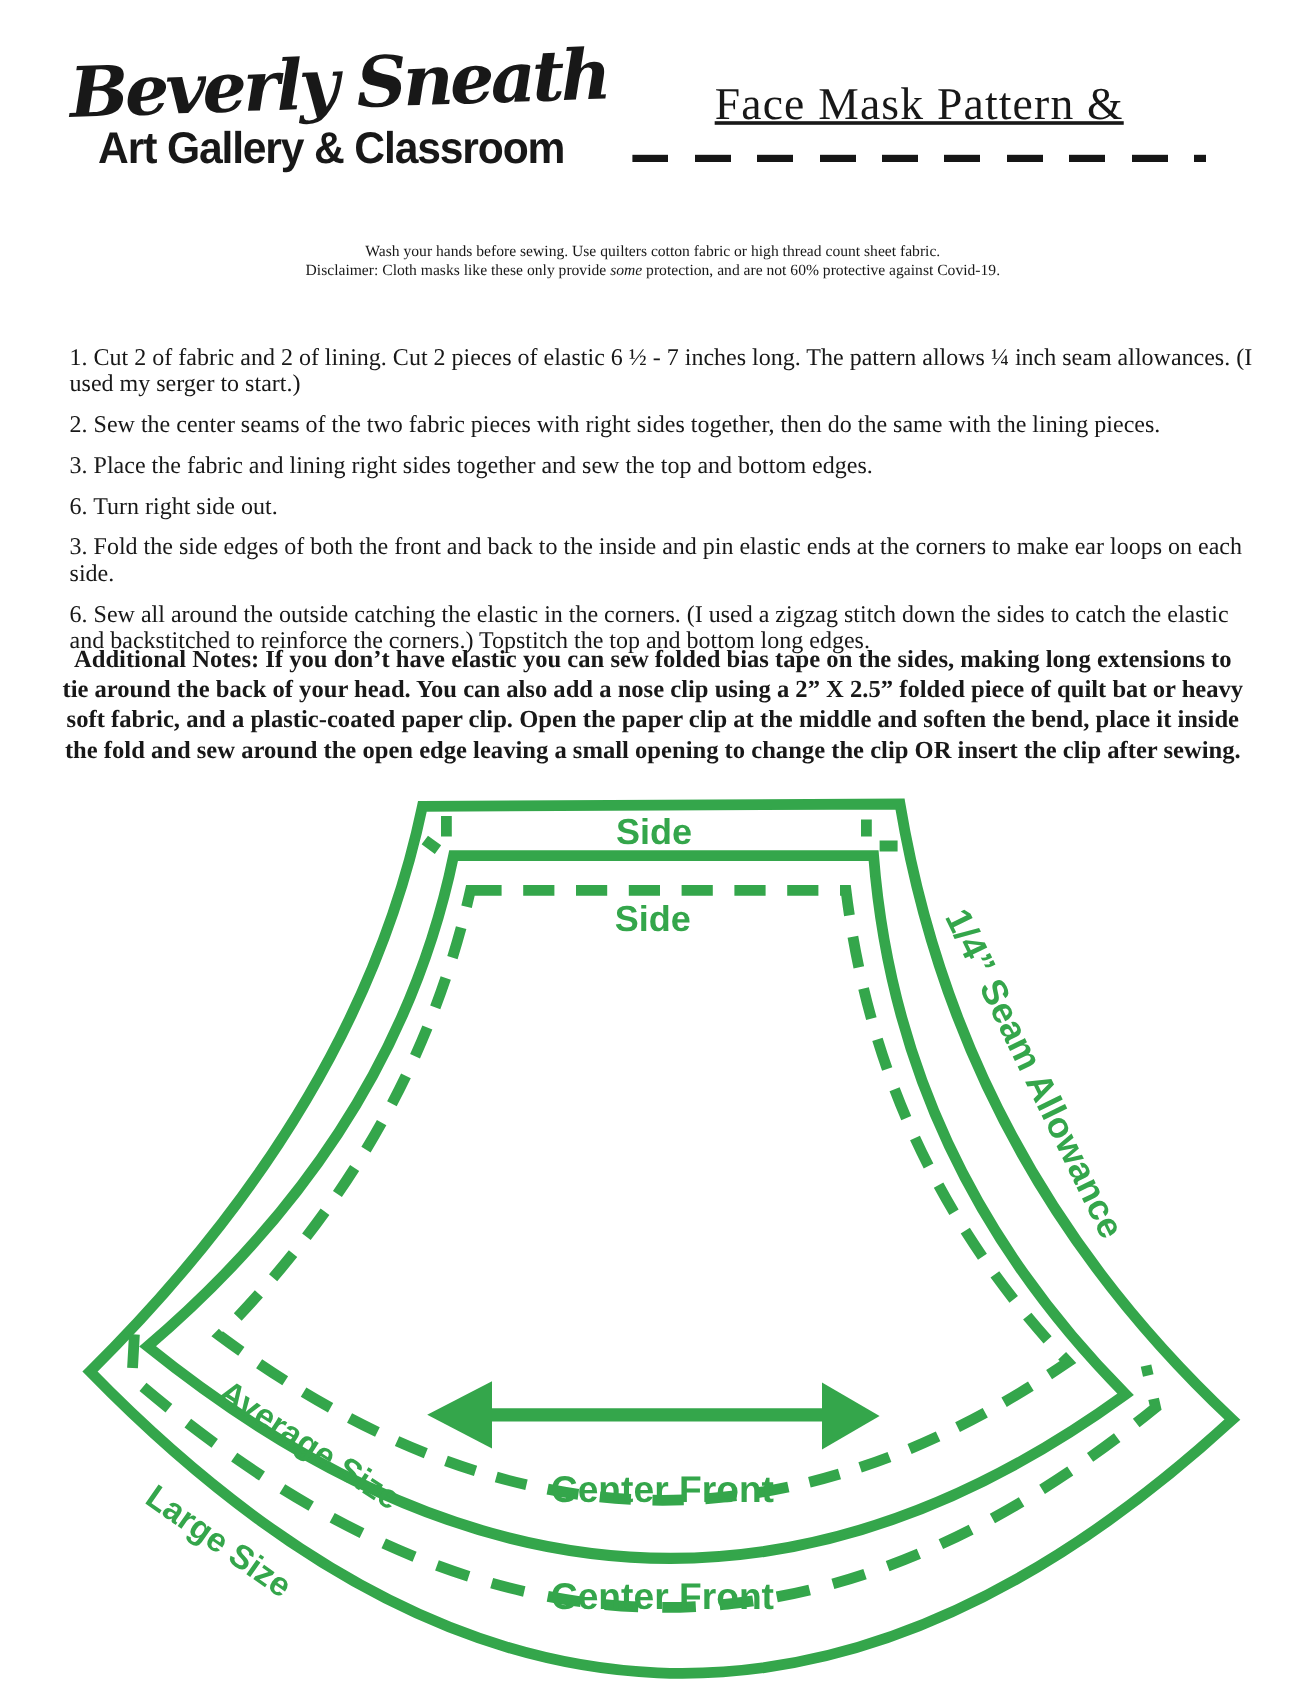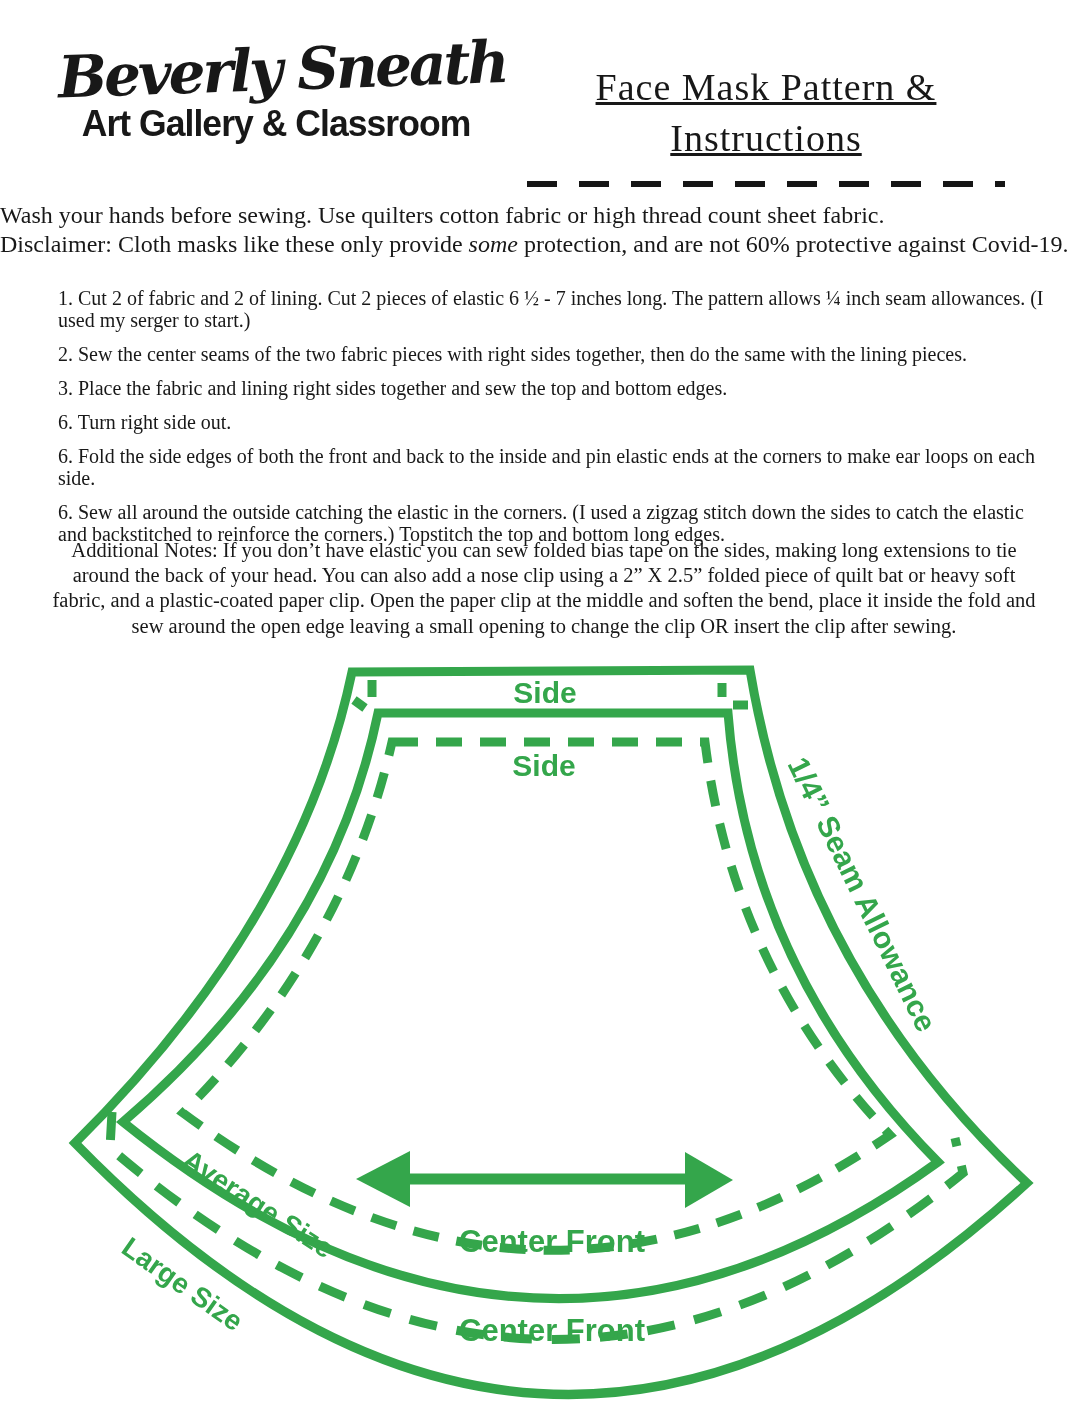--- a/index.html
+++ b/index.html
@@ -32,66 +32,65 @@
     position:absolute;left:520px;top:62px;width:492px;text-align:center;
     font-size:38px;line-height:1.35;letter-spacing:1px;text-decoration:underline;
   }
   .title-rule{
     height:6px;width:478px;margin:16px auto 0;
     background:repeating-linear-gradient(90deg,#161616 0 30px,transparent 30px 52px);
   }
   
   .intro{
     position:absolute;left:0;right:0;top:201px;
-    font-size:24px;line-height:1.22;
+    text-align:center;font-size:13px;line-height:1.22;
   }
   .intro em{}
   
   .steps{
     position:absolute;left:58px;top:287px;width:994px;
     font-size:20px;line-height:1.1;
   }
   .steps p{margin:0 0 12px 0;}
   
   .notes{
     position:absolute;left:50px;top:538px;width:988px;
-    text-align:center;font-size:20.5px;line-height:1.23;
+    text-align:center;font-size:20.5px;line-height:1.23;font-weight:bold;
   }
   
   .diagram{position:absolute;left:0;top:650px;}
   .pat-label{
     font-family:"Liberation Sans",sans-serif;
     font-weight:700;
   }
 </style>
 </head>
 <body>
 
 <div class="logo-block">
   <div class="logo-script">Beverly Sneath</div>
   <div class="logo-sub">Art Gallery &amp; Classroom</div>
 </div>
 
 <div class="title-block">
   <div>Face Mask Pattern &amp;</div>
-  <div>Instructions</div>
   <div class="title-rule"></div>
 </div>
 
 <div class="intro">
   <div>Wash your hands before sewing. Use quilters cotton fabric or high thread count sheet fabric.</div>
   <div><span>Disclaimer: Cloth masks like these only provide </span><em>some</em><span> protection, and are not 60% protective against Covid-19.</span></div>
 </div>
 
 <div class="steps">
   <p>1.  Cut 2 of fabric and 2 of lining.  Cut 2 pieces of elastic 6 ½ - 7 inches long. The pattern allows ¼ inch seam allowances. (I used my serger to start.)</p>
   <p>2. Sew the center seams of the two fabric pieces with right sides together, then do the same with the lining pieces.</p>
   <p>3. Place the fabric and lining right sides together and sew the top and bottom edges.</p>
   <p>6. Turn right side out.</p>
-  <p>6. Fold the side edges of both the front and back to the inside and pin elastic ends at the corners to make ear loops on each side.</p>
+  <p>3. Fold the side edges of both the front and back to the inside and pin elastic ends at the corners to make ear loops on each side.</p>
   <p>6. Sew all around the outside catching the elastic in the corners. (I used a zigzag stitch down the sides to catch the elastic and backstitched to reinforce the corners.) Topstitch the top and bottom long edges.</p>
 </div>
 
 <div class="notes">Additional Notes: If you don’t have elastic you can sew folded bias tape on the sides, making long extensions to tie around the back of your head. You can also add a nose clip using a 2” X 2.5” folded piece of quilt bat or heavy soft fabric, and a plastic-coated paper clip. Open the paper clip at the middle and soften the bend, place it inside the fold and sew around the open edge leaving a small opening to change the clip OR insert the clip after sewing.</div>
 
 <svg class="diagram" width="1088" height="758" viewBox="0 0 1088 758">
   <g stroke="#34a64b" fill="none" stroke-width="9">
 
     <path d="M 352 22 L 750 20 Q 800 320 1027 533 Q 545 975 75 493 Q 300 270 352 22 Z"></path>
 

